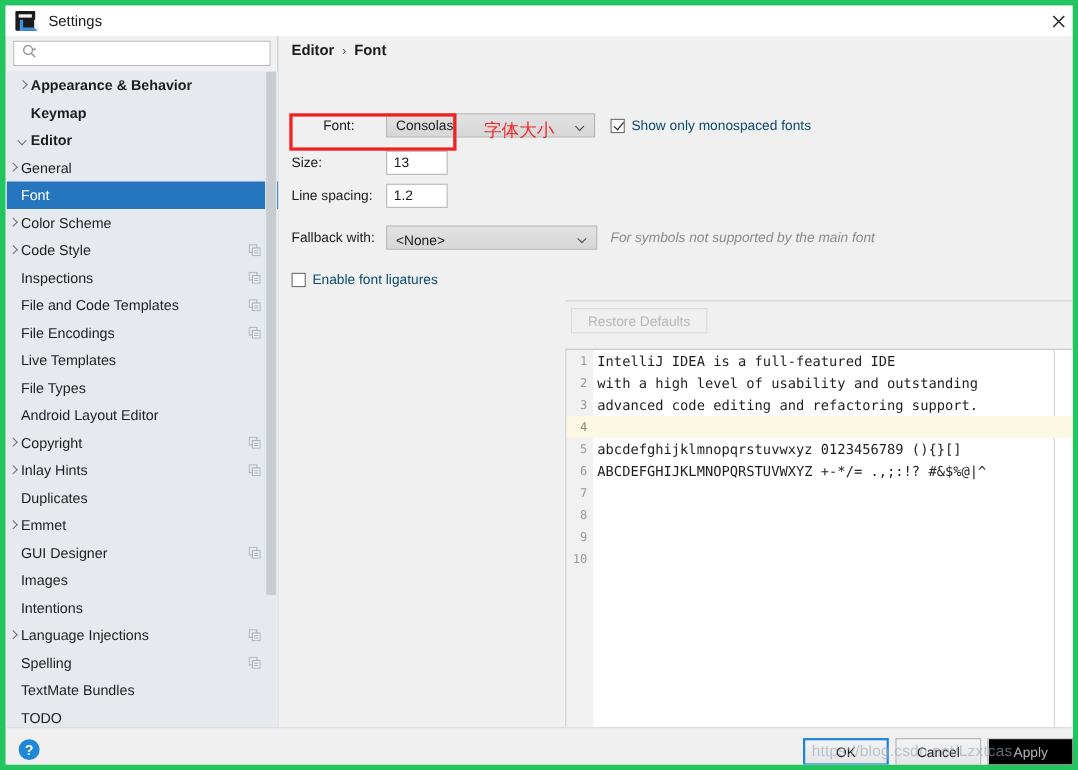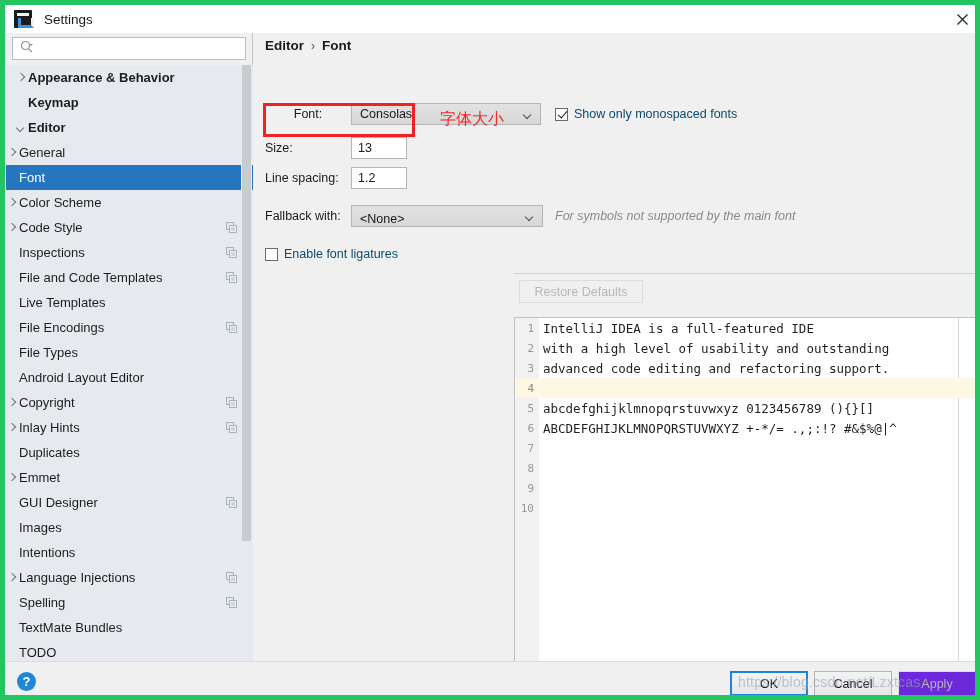--- a/index.html
+++ b/index.html
@@ -368,21 +368,21 @@
   #ok-btn {
     left: 724px; width: 78px;
     border: 2px solid #1b82dd;
     background: linear-gradient(#f3f3f3, #e6e6e6);
   }
   #cancel-btn { left: 808px; width: 78px; }
   #apply-btn {
     left: 892px; width: 78px;
     color: #b5b5b5;
     border: 1px solid #dedede;
-    background: #6d28d9;
+    background: #000000;
   }
   #watermark {
     position: absolute;
     left: 733px; top: 669px;
     font-size: 14px;
     color: rgba(150,165,185,0.62);
     white-space: nowrap;
     letter-spacing: 0.2px;
     pointer-events: none;
   }
@@ -465,30 +465,30 @@
             <span class="arrow"></span>
             <span class="label">File and Code Templates</span>
             <span class="copy-icon"><svg width="11" height="11" viewBox="0 0 11 11" aria-hidden="true">
                 <rect x="0.5" y="0.5" width="7" height="7" fill="none" stroke="#a9b2bb" stroke-width="1"></rect>
                 <rect x="3.5" y="3.5" width="7" height="7" fill="#eef1f4" stroke="#a9b2bb" stroke-width="1"></rect>
                 <path d="M5 6h4 M5 8h4" stroke="#a9b2bb" stroke-width="0.9"></path>
               </svg></span>
           </div>
           <div class="tree-item lvl1">
             <span class="arrow"></span>
+            <span class="label">File Encodings</span>
+            <span class="copy-icon"><svg width="11" height="11" viewBox="0 0 11 11" aria-hidden="true">
+                <rect x="0.5" y="0.5" width="7" height="7" fill="none" stroke="#a9b2bb" stroke-width="1"></rect>
+                <rect x="3.5" y="3.5" width="7" height="7" fill="#eef1f4" stroke="#a9b2bb" stroke-width="1"></rect>
+                <path d="M5 6h4 M5 8h4" stroke="#a9b2bb" stroke-width="0.9"></path>
+              </svg></span>
+          </div>
+          <div class="tree-item lvl1">
+            <span class="arrow"></span>
             <span class="label">Live Templates</span>
-          </div>
-          <div class="tree-item lvl1">
-            <span class="arrow"></span>
-            <span class="label">File Encodings</span>
-            <span class="copy-icon"><svg width="11" height="11" viewBox="0 0 11 11" aria-hidden="true">
-                <rect x="0.5" y="0.5" width="7" height="7" fill="none" stroke="#a9b2bb" stroke-width="1"></rect>
-                <rect x="3.5" y="3.5" width="7" height="7" fill="#eef1f4" stroke="#a9b2bb" stroke-width="1"></rect>
-                <path d="M5 6h4 M5 8h4" stroke="#a9b2bb" stroke-width="0.9"></path>
-              </svg></span>
           </div>
           <div class="tree-item lvl1">
             <span class="arrow"></span>
             <span class="label">File Types</span>
           </div>
           <div class="tree-item lvl1">
             <span class="arrow"></span>
             <span class="label">Android Layout Editor</span>
           </div>
           <div class="tree-item lvl1">

